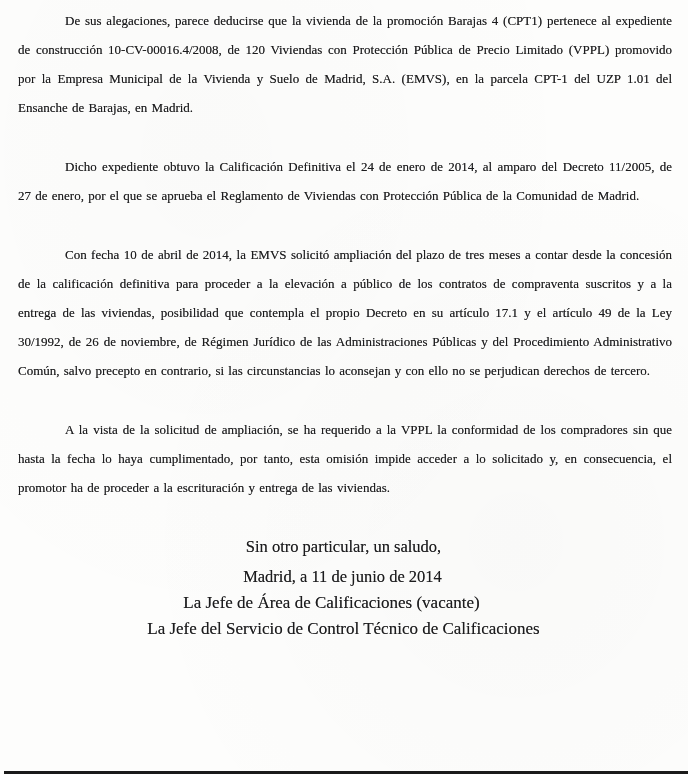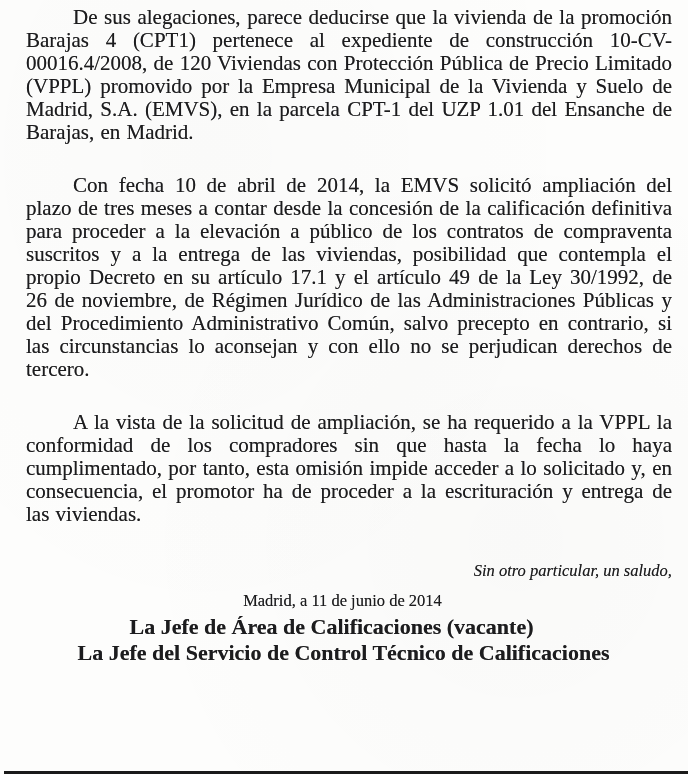--- a/index.html
+++ b/index.html
@@ -21,51 +21,49 @@
     width: 688px;
     height: 774px;
     box-sizing: border-box;
     padding: 6px 16px 0 15px;
     background:
       radial-gradient(ellipse at 30% 20%, rgba(0,0,0,0.012), transparent 60%),
       radial-gradient(ellipse at 75% 70%, rgba(0,0,0,0.015), transparent 55%),
       #fdfdfc;
   }
   .body-text p {
-    font-size: 21px;
-    line-height: 23px;
+    font-size: 13px;
+    line-height: 29px;
     text-align: justify;
     text-indent: 47px;
-    margin: 0 0 30px 11px;
+    margin: 0 0 30px 3px;
     text-shadow: 0 0 0.5px rgba(20,20,20,0.55);
     word-spacing: 1px;
   }
   .closing {
     font-size: 16.5px;
     line-height: 29px;
-    text-align: right;
+    text-align: center;
     text-indent: 0;
     margin: 0;
     text-shadow: 0 0 0.5px rgba(20,20,20,0.55);
-    font-style: italic;
   }
   .dateline {
     font-size: 16.5px;
     line-height: 26px;
     text-align: center;
     margin: 3px 2px 0 0;
     text-shadow: 0 0 0.5px rgba(20,20,20,0.55);
   }
   .sig-line {
-    font-size: 22px;
+    font-size: 17px;
     line-height: 26px;
     text-align: center;
     margin: 0;
     text-shadow: 0 0 0.5px rgba(20,20,20,0.55);
-    font-weight: bold;
   }
   .sig-line.first {
     transform: translateX(-12px);
   }
   .bottom-edge {
     position: absolute;
     left: 4px;
     right: 0;
     bottom: 0;
     height: 3px;
@@ -73,20 +71,21 @@
   }
 </style>
 </head>
 <body>
 
 <div class="page">
 
   <div class="body-text">
     <p>De sus alegaciones, parece deducirse que la vivienda de la promoción Barajas 4 (CPT1) pertenece al expediente de construcción 10-CV-00016.4/2008, de 120 Viviendas con Protección Pública de Precio Limitado (VPPL) promovido por la Empresa Municipal de la Vivienda y Suelo de Madrid, S.A. (EMVS), en la parcela CPT-1 del UZP 1.01 del Ensanche de Barajas, en Madrid.</p>
 
+    <p>Dicho expediente obtuvo la Calificación Definitiva el 24 de enero de 2014, al amparo del Decreto 11/2005, de 27 de enero, por el que se aprueba el Reglamento de Viviendas con Protección Pública de la Comunidad de Madrid.</p>
 
     <p>Con fecha 10 de abril de 2014, la EMVS solicitó ampliación del plazo de tres meses a contar desde la concesión de la calificación definitiva para proceder a la elevación a público de los contratos de compraventa suscritos y a la entrega de las viviendas, posibilidad que contempla el propio Decreto en su artículo 17.1 y el artículo 49 de la Ley 30/1992, de 26 de noviembre, de Régimen Jurídico de las Administraciones Públicas y del Procedimiento Administrativo Común, salvo precepto en contrario, si las circunstancias lo aconsejan y con ello no se perjudican derechos de tercero.</p>
 
     <p>A la vista de la solicitud de ampliación, se ha requerido a la VPPL la conformidad de los compradores sin que hasta la fecha lo haya cumplimentado, por tanto, esta omisión impide acceder a lo solicitado y, en consecuencia, el promotor ha de proceder a la escrituración y entrega de las viviendas.</p>
   </div>
 
   <p class="closing">Sin otro particular, un saludo,</p>
 
   <p class="dateline">Madrid, a 11 de junio de 2014</p>
 

